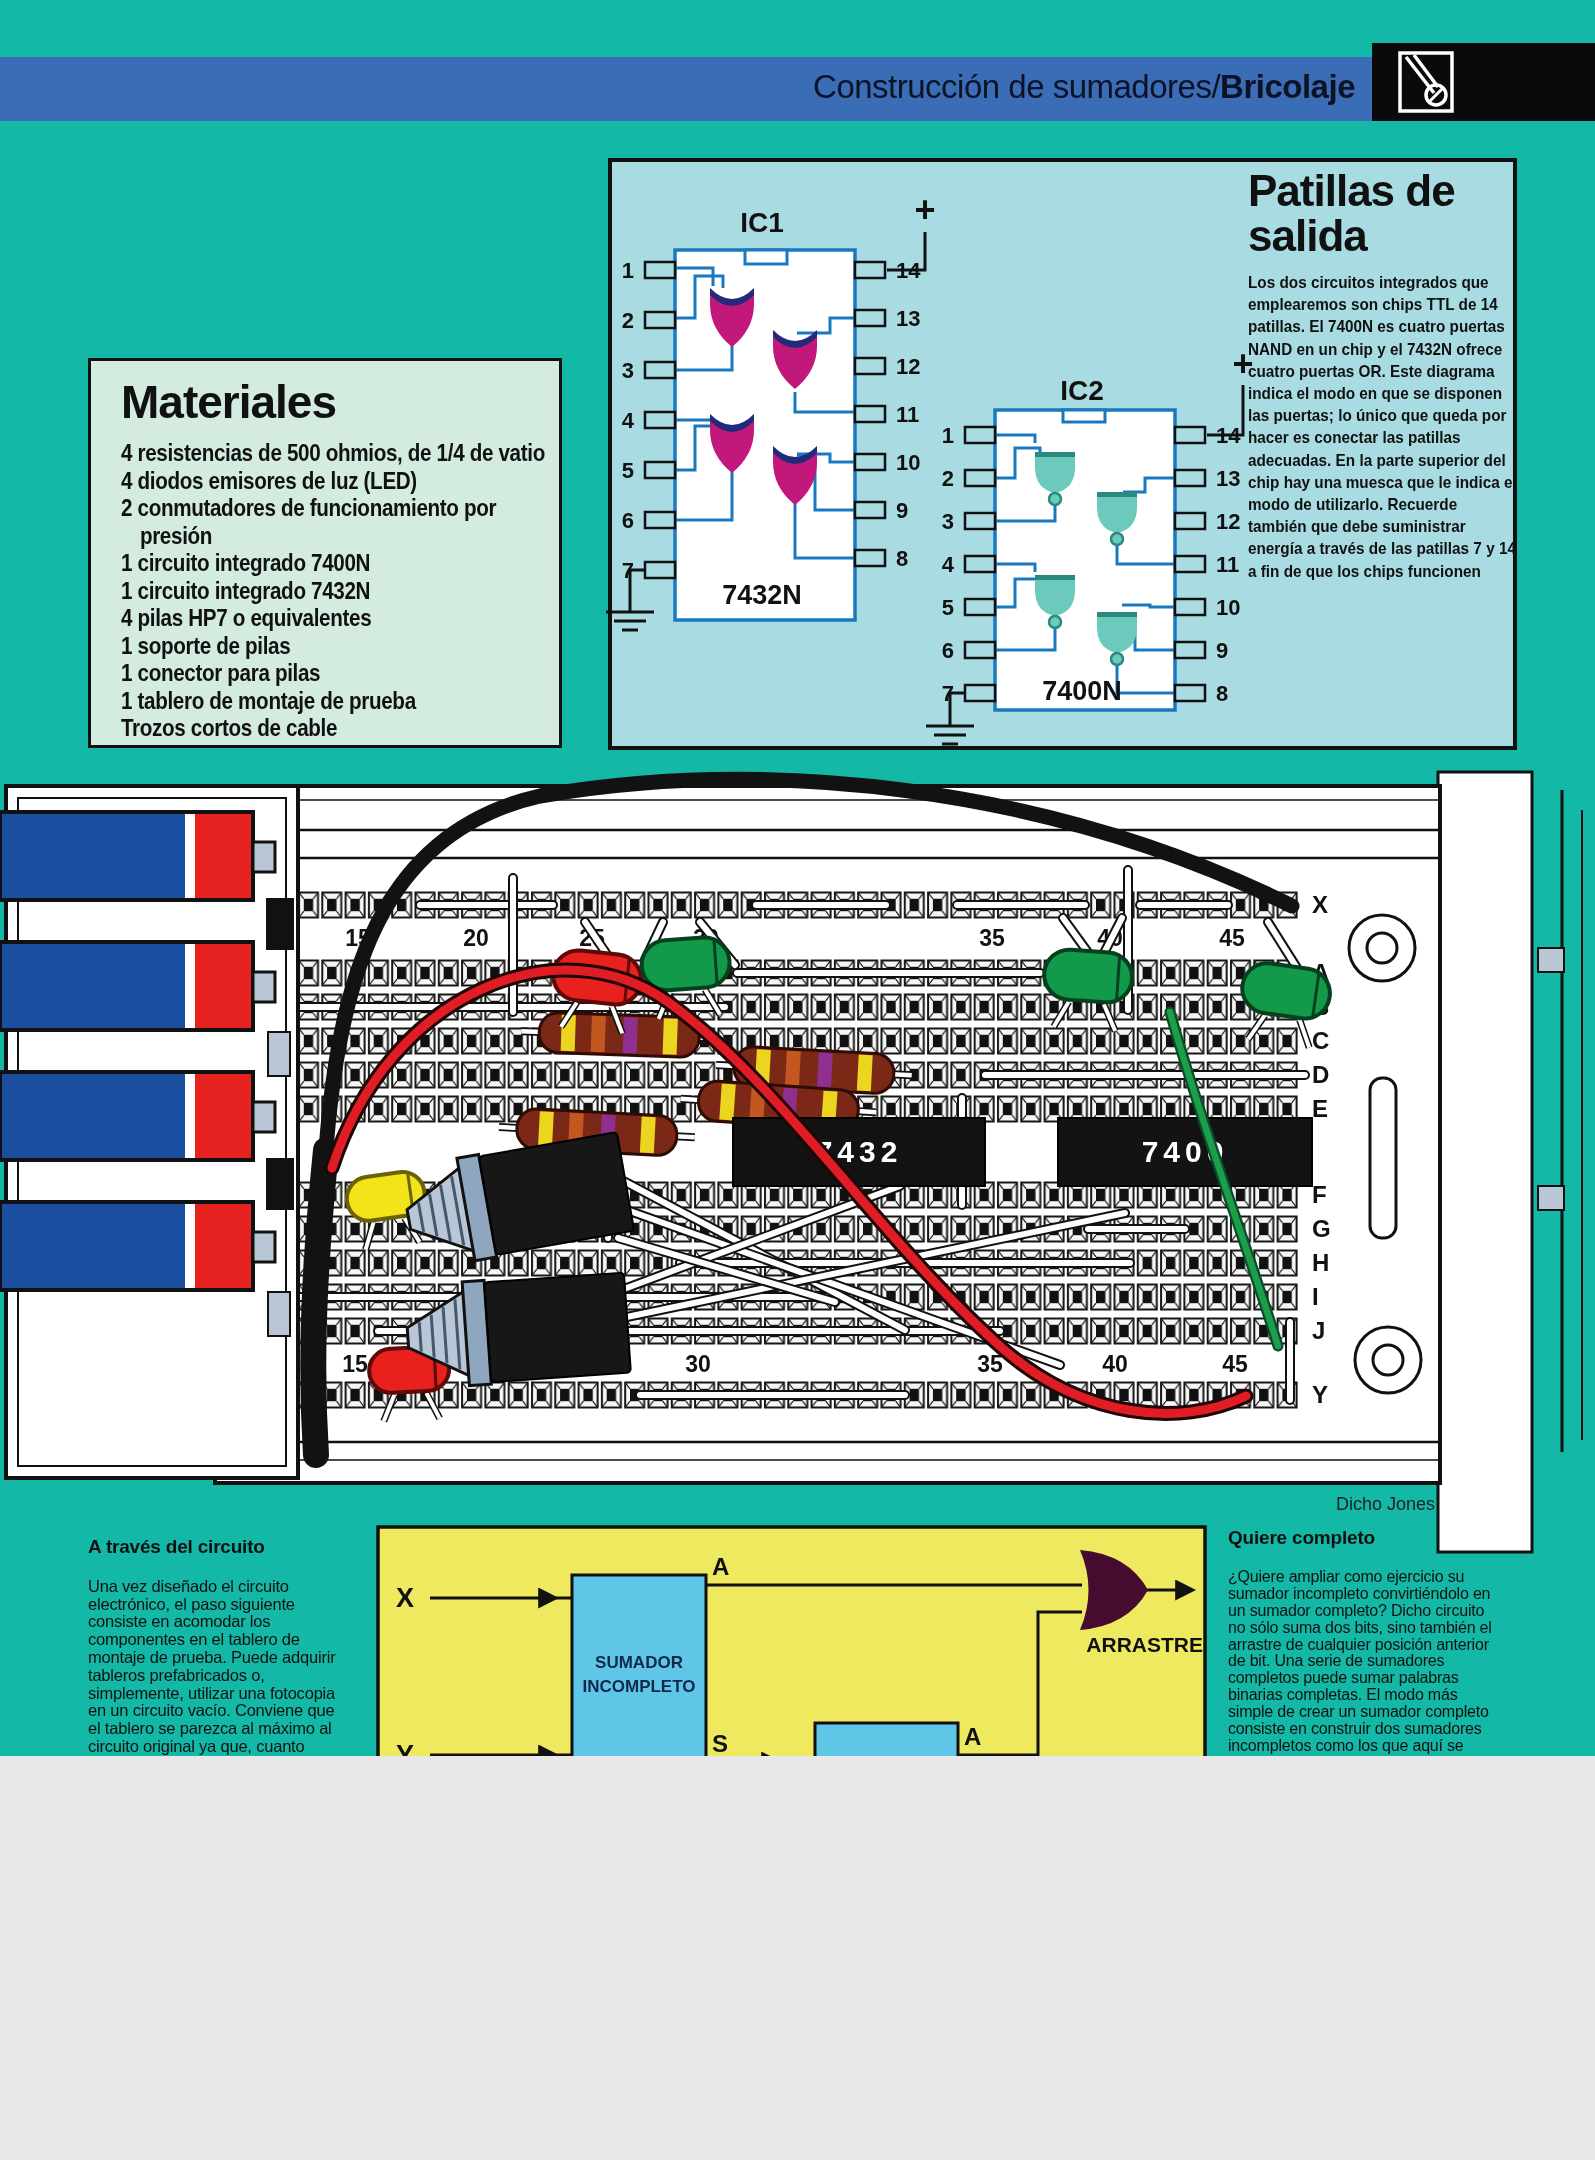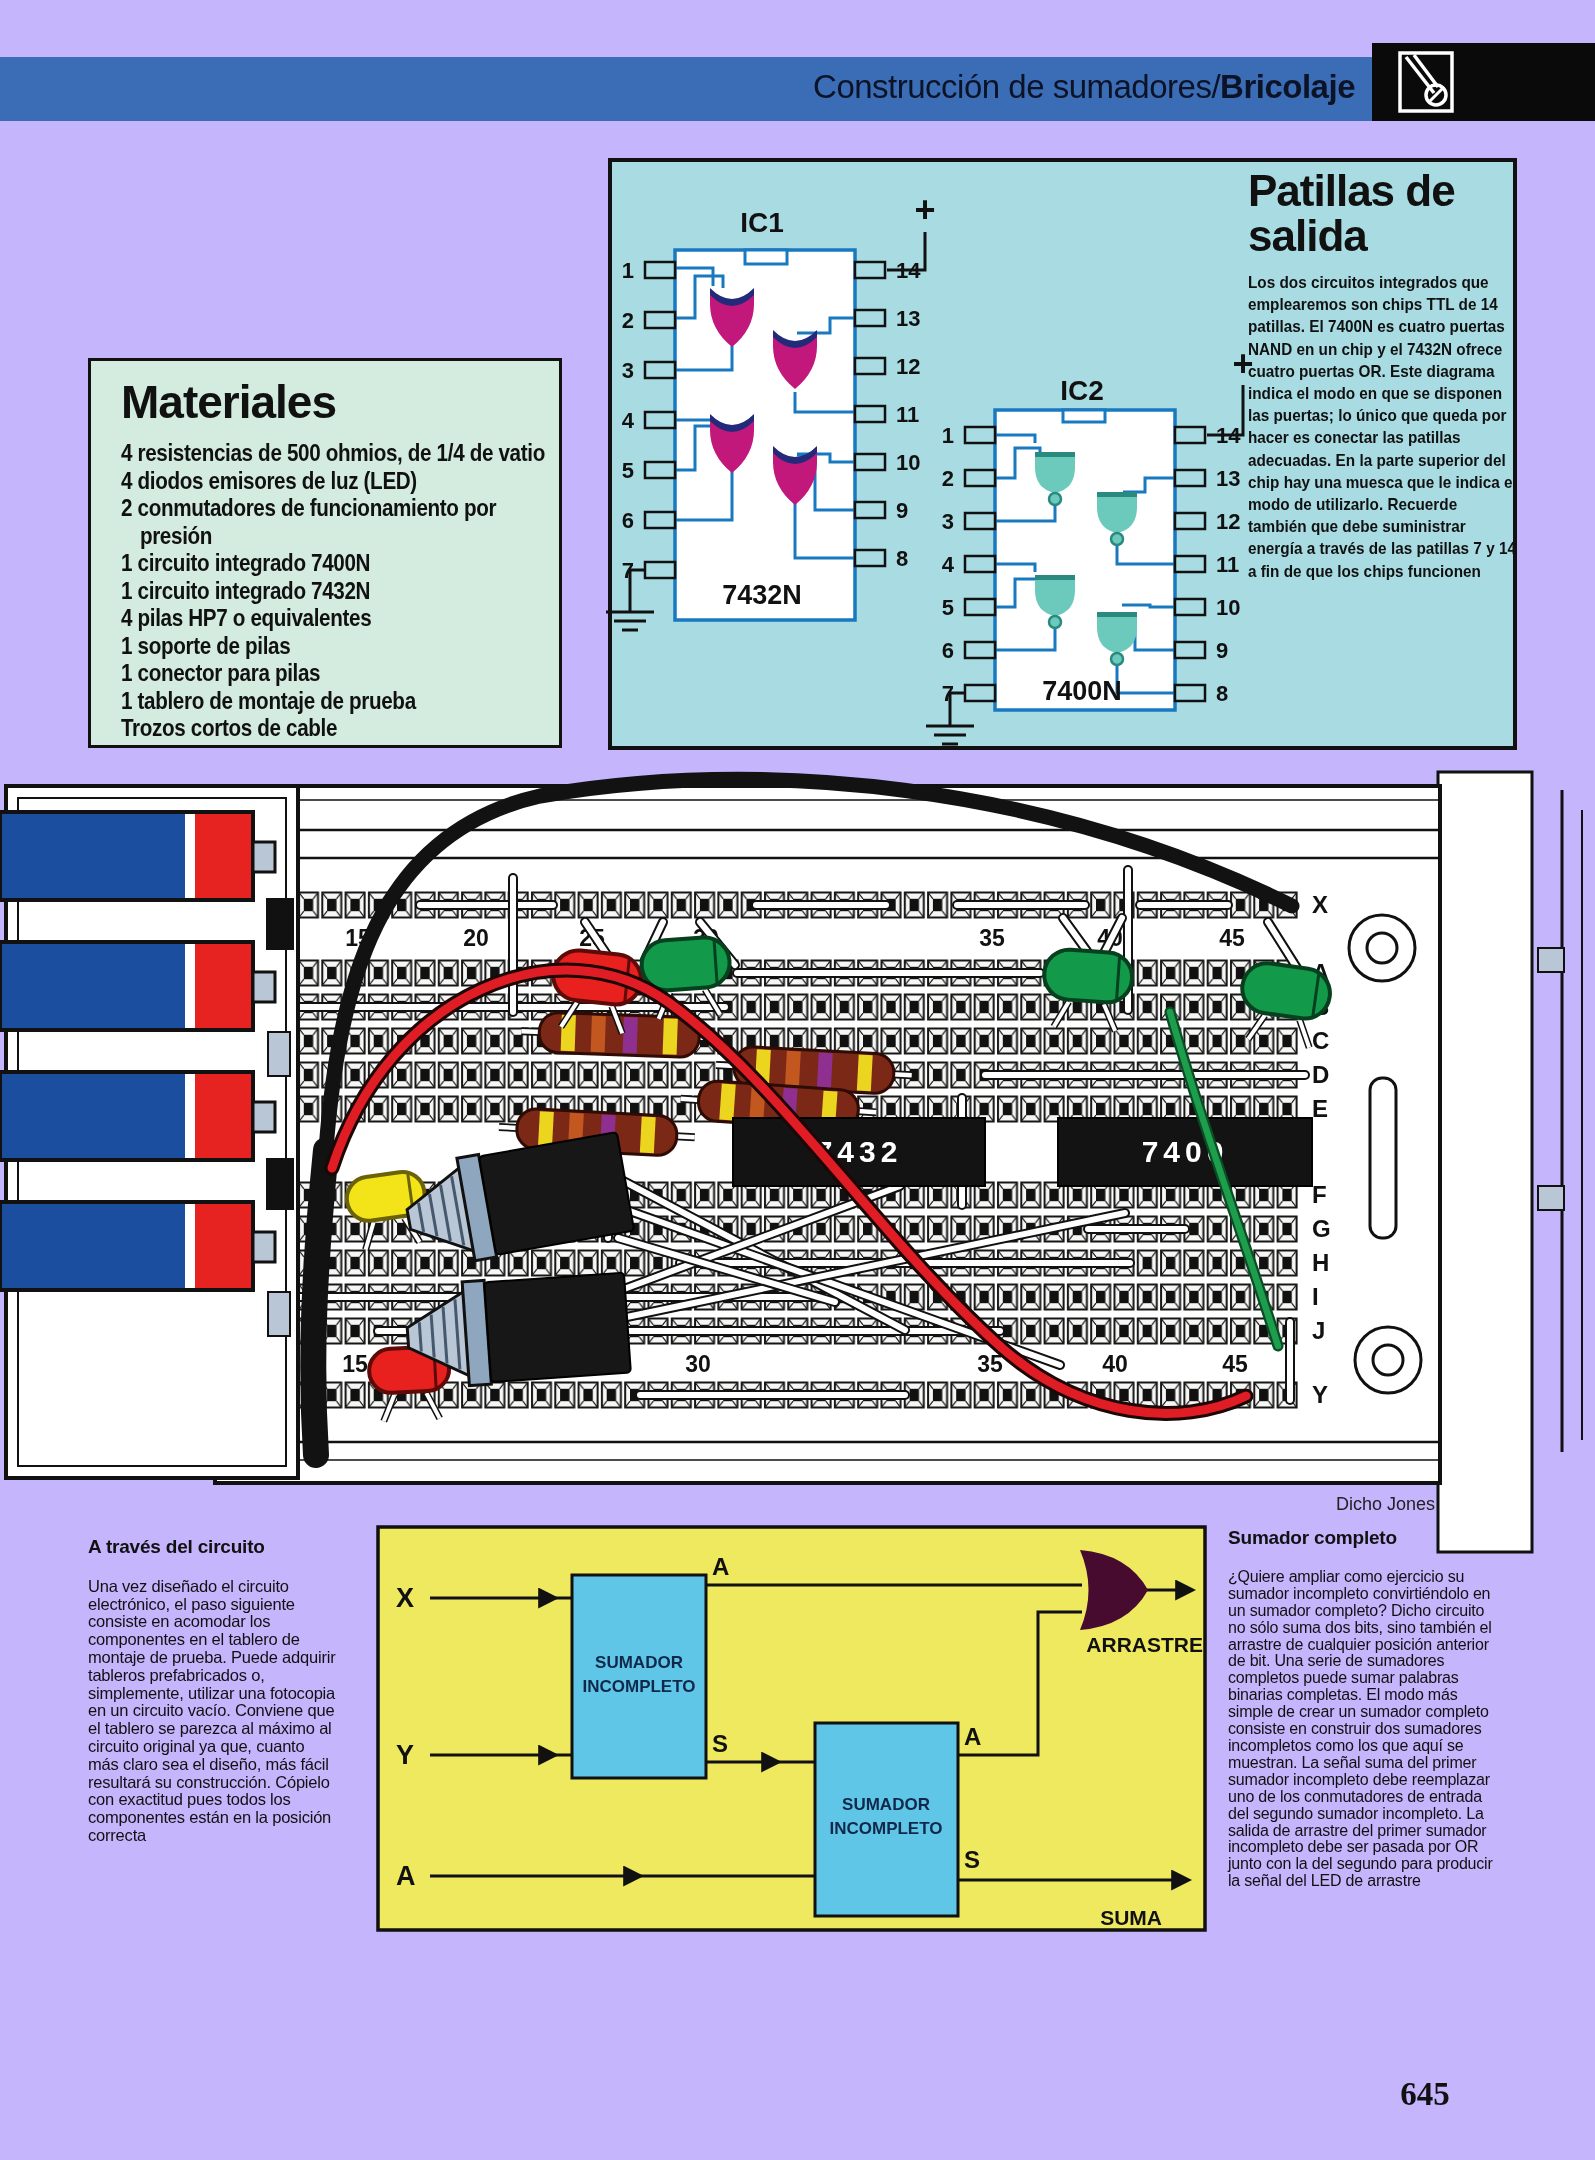--- a/index.html
+++ b/index.html
@@ -1,16 +1,16 @@
 <!DOCTYPE html>
 <html><head>
 <meta charset="utf-8">
 <style>
   html,body{margin:0;padding:0;background:#e8e8e8;}
-  #page{position:relative;width:1595px;height:2160px;background:#c4b5fd;overflow:hidden;
+  #page{position:relative;width:1595px;height:1756px;background:#14b8a6;overflow:hidden;
         font-family:"Liberation Sans",sans-serif;color:#111;}
   .abs{position:absolute;}
   
   #hdr-bar{left:0;top:57px;width:1595px;height:64px;background:#3a6db6;}
   #hdr-title{right:240px;top:68px;font-size:33px;letter-spacing:-0.5px;color:#0d1326;white-space:nowrap;}
   #hdr-title .bold{font-weight:bold;}
   #hdr-box{right:0;top:43px;width:223px;height:78px;background:#0a0a0a;}
   
   #materials{left:88px;top:358px;width:474px;height:390px;background:#d3ecdf;border:3px solid #111;box-sizing:border-box;padding:14px 0 0 30px;}
   #materials h1{margin:0 0 10px 0;font-size:46px;letter-spacing:-1px;}
@@ -535,21 +535,21 @@
     </g>
   </svg>
 
   <div class="abs" id="credit">Dicho Jones</div>
 
   <div class="abs article" id="art-left">
     <h2>A través del circuito</h2>
     <div>Una vez diseñado el circuito electrónico, el paso siguiente consiste en acomodar los componentes en el tablero de montaje de prueba. Puede adquirir tableros prefabricados o, simplemente, utilizar una fotocopia en un circuito vacío. Conviene que el tablero se parezca al máximo al circuito original ya que, cuanto más claro sea el diseño, más fácil resultará su construcción. Cópielo con exactitud pues todos los componentes están en la posición correcta</div>
   </div>
   <div class="abs article" id="art-right">
-    <h2>Sumador completo</h2>
+    <h2>Quiere completo</h2>
     <div>¿Quiere ampliar como ejercicio su sumador incompleto convirtiéndolo en un sumador completo? Dicho circuito no sólo suma dos bits, sino también el arrastre de cualquier posición anterior de bit. Una serie de sumadores completos puede sumar palabras binarias completas. El modo más simple de crear un sumador completo consiste en construir dos sumadores incompletos como los que aquí se muestran. La señal suma del primer sumador incompleto debe reemplazar uno de los conmutadores de entrada del segundo sumador incompleto. La salida de arrastre del primer sumador incompleto debe ser pasada por OR junto con la del segundo para producir la señal del LED de arrastre</div>
   </div>
 
   <svg id="diag-svg" style="left:370px;top:1520px;" width="845" height="420" viewBox="370 1520 845 420">
     <defs>
       <marker id="arr" viewBox="0 0 10 10" refX="8" refY="5" markerWidth="7" markerHeight="7" orient="auto-start-reverse">
         <path d="M0,0 L10,5 L0,10 z" fill="#111"></path>
       </marker>
     </defs>
     <rect x="378" y="1527" width="827" height="403" fill="#efe95f" stroke="#111" stroke-width="3.5"></rect>

